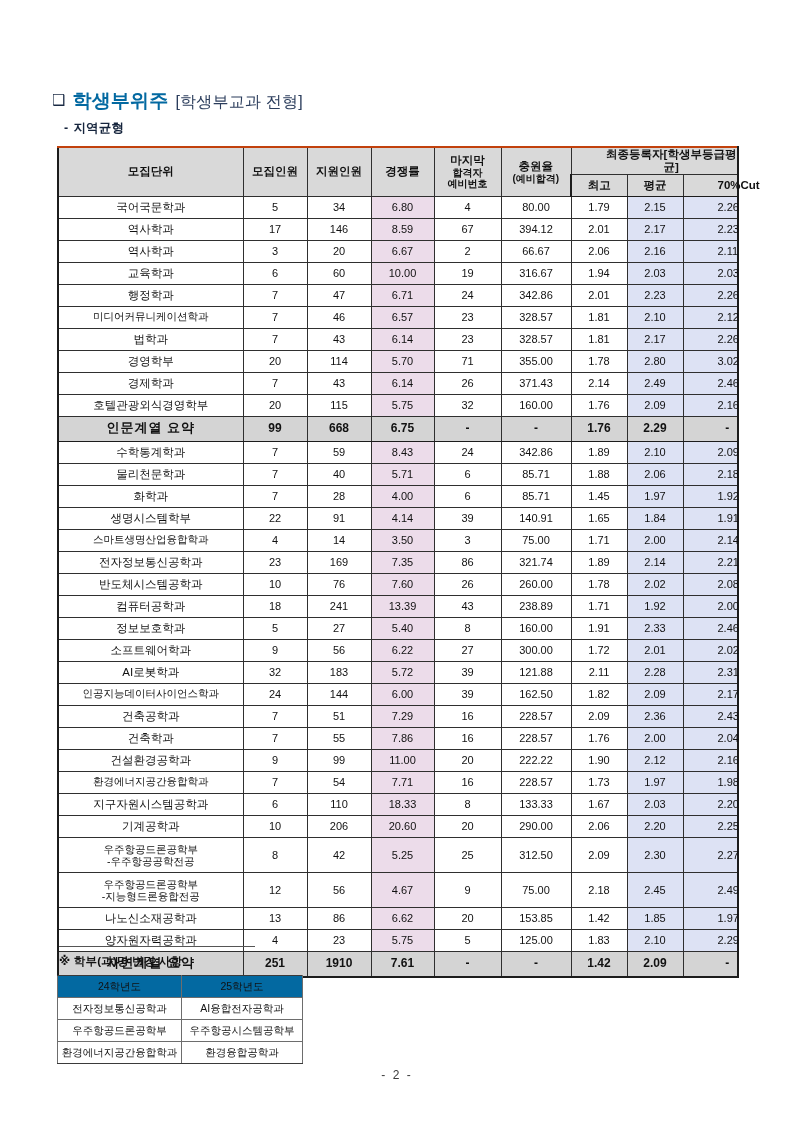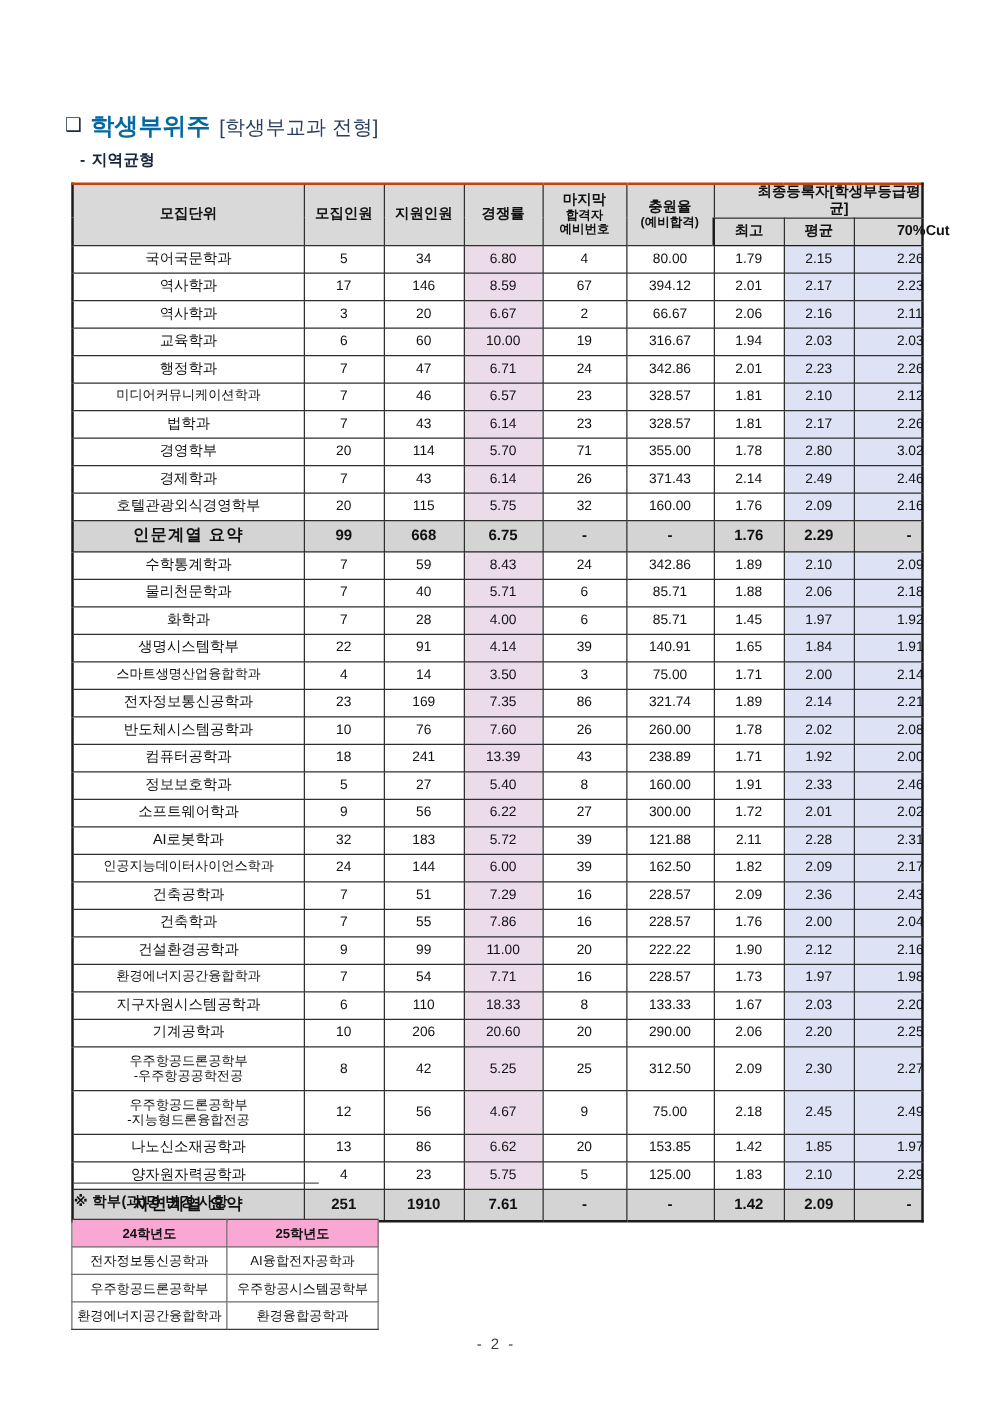--- a/index.html
+++ b/index.html
@@ -176,22 +176,22 @@
   table.note th, table.note td {
     border: 1px solid #6d6d6d;
     text-align: center;
     vertical-align: middle;
     height: 21px;
     padding: 0 2px;
     color: #111;
     white-space: nowrap;
   }
   table.note th {
-    background: #f9a8d4;
-    font-weight: bold;
+    background: #0369a1;
+    font-weight: normal;
     font-size: 10.5px;
   }
   table.note td { font-weight: normal; background: #fff; }
   table.note tr:first-child th { border-top: 1.4px solid #3a3a3a; }
   table.note tr:last-child td { border-bottom: 1.4px solid #3a3a3a; }
 
   
   .page-number {
     position: absolute;
     left: 0;

